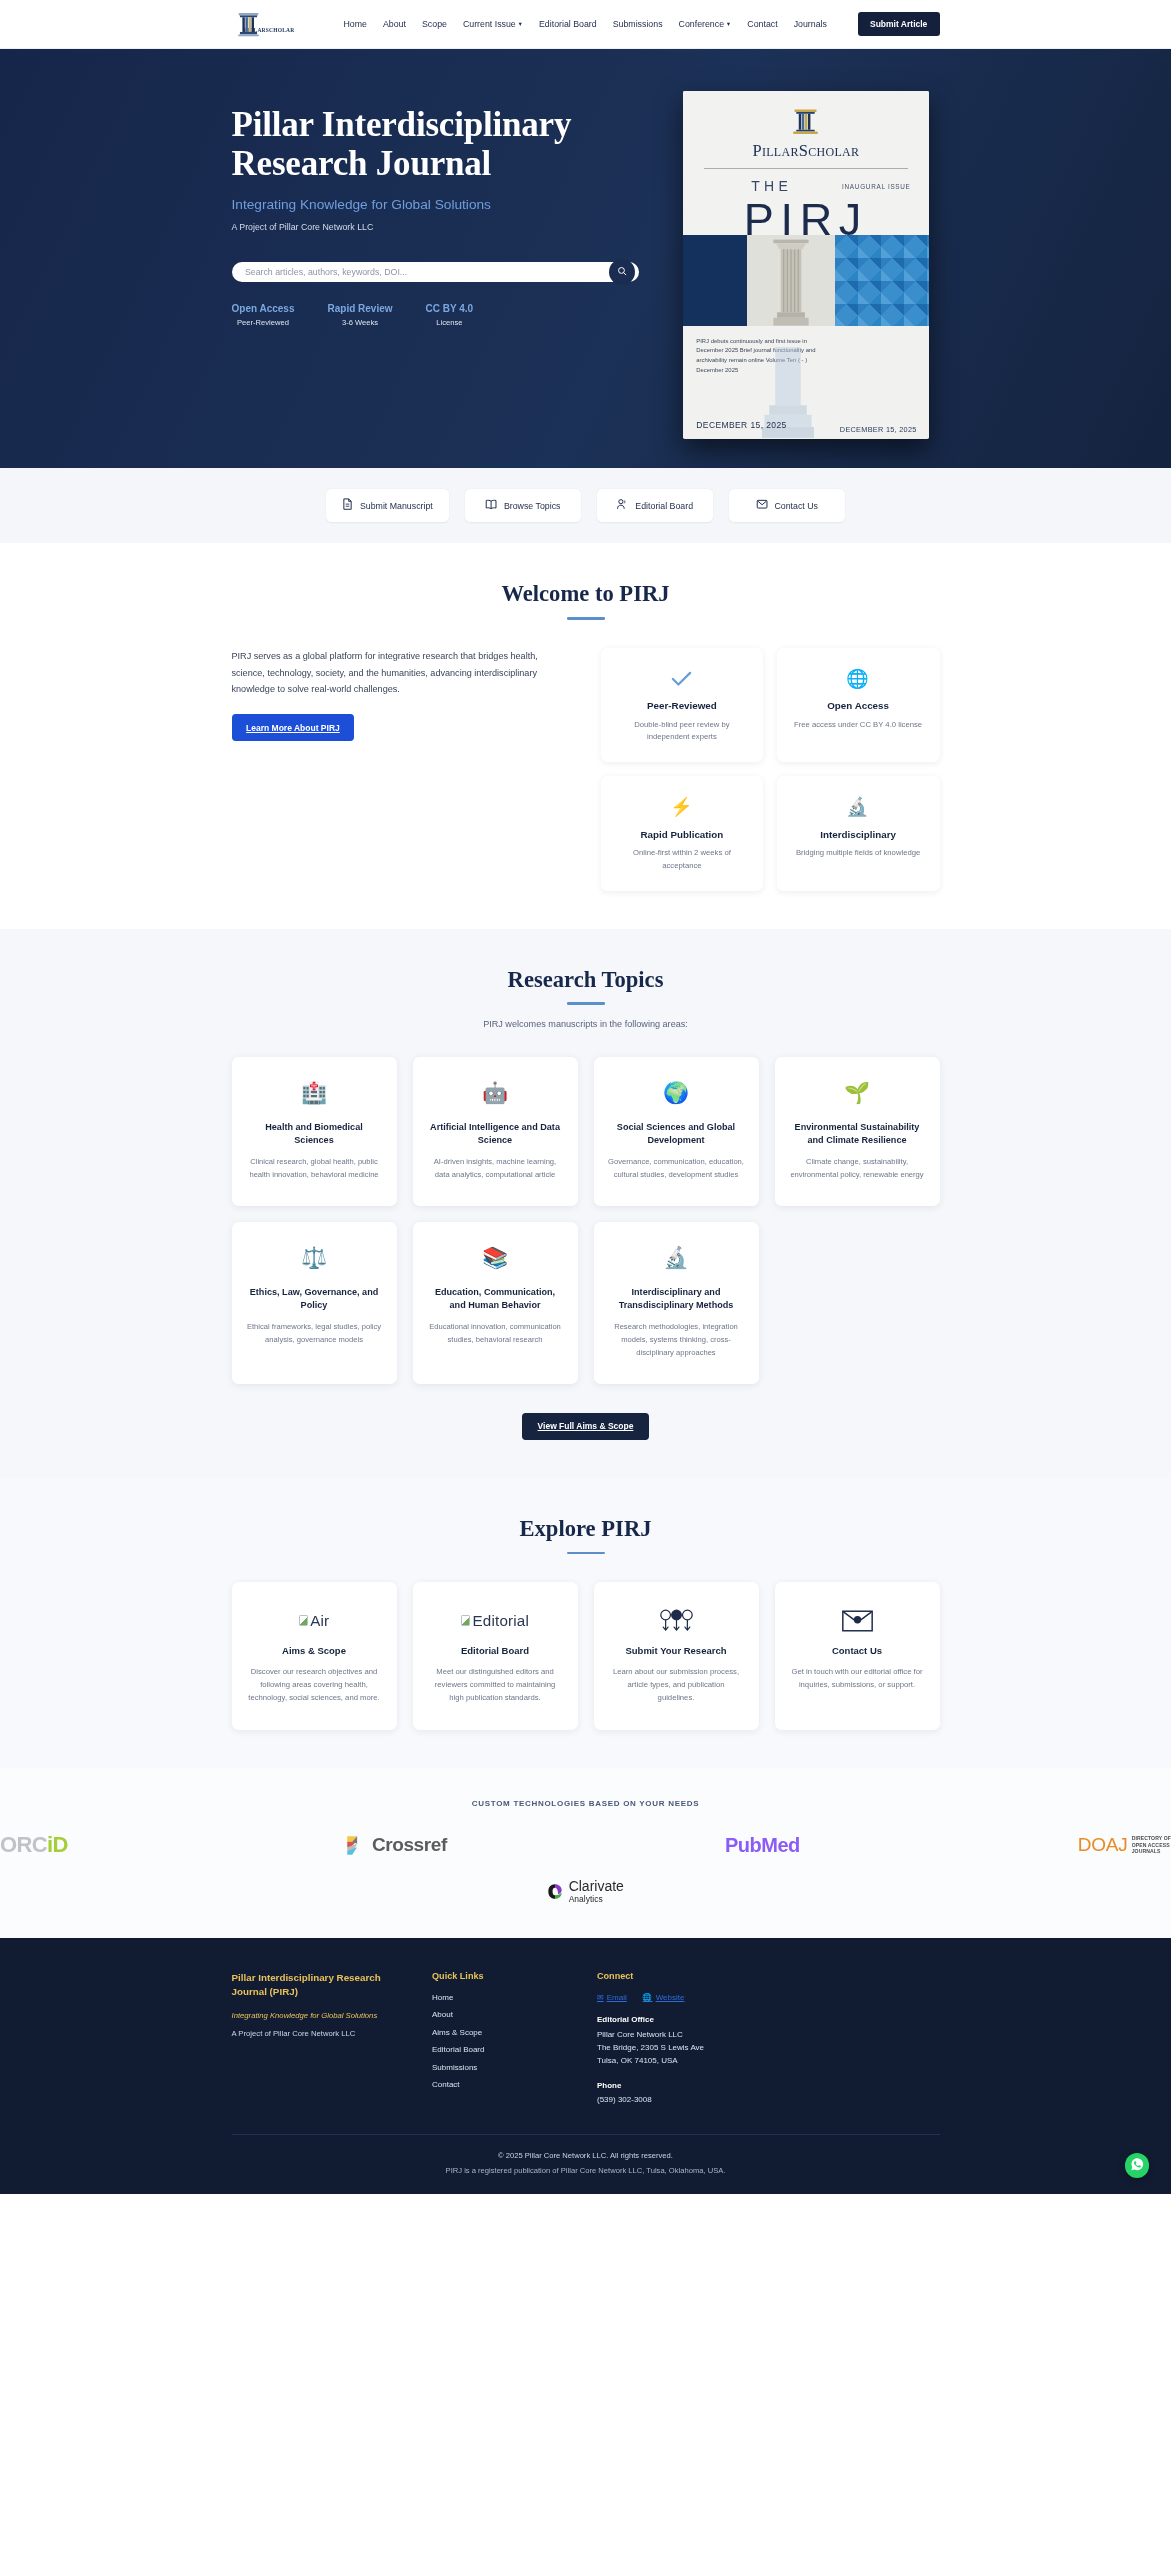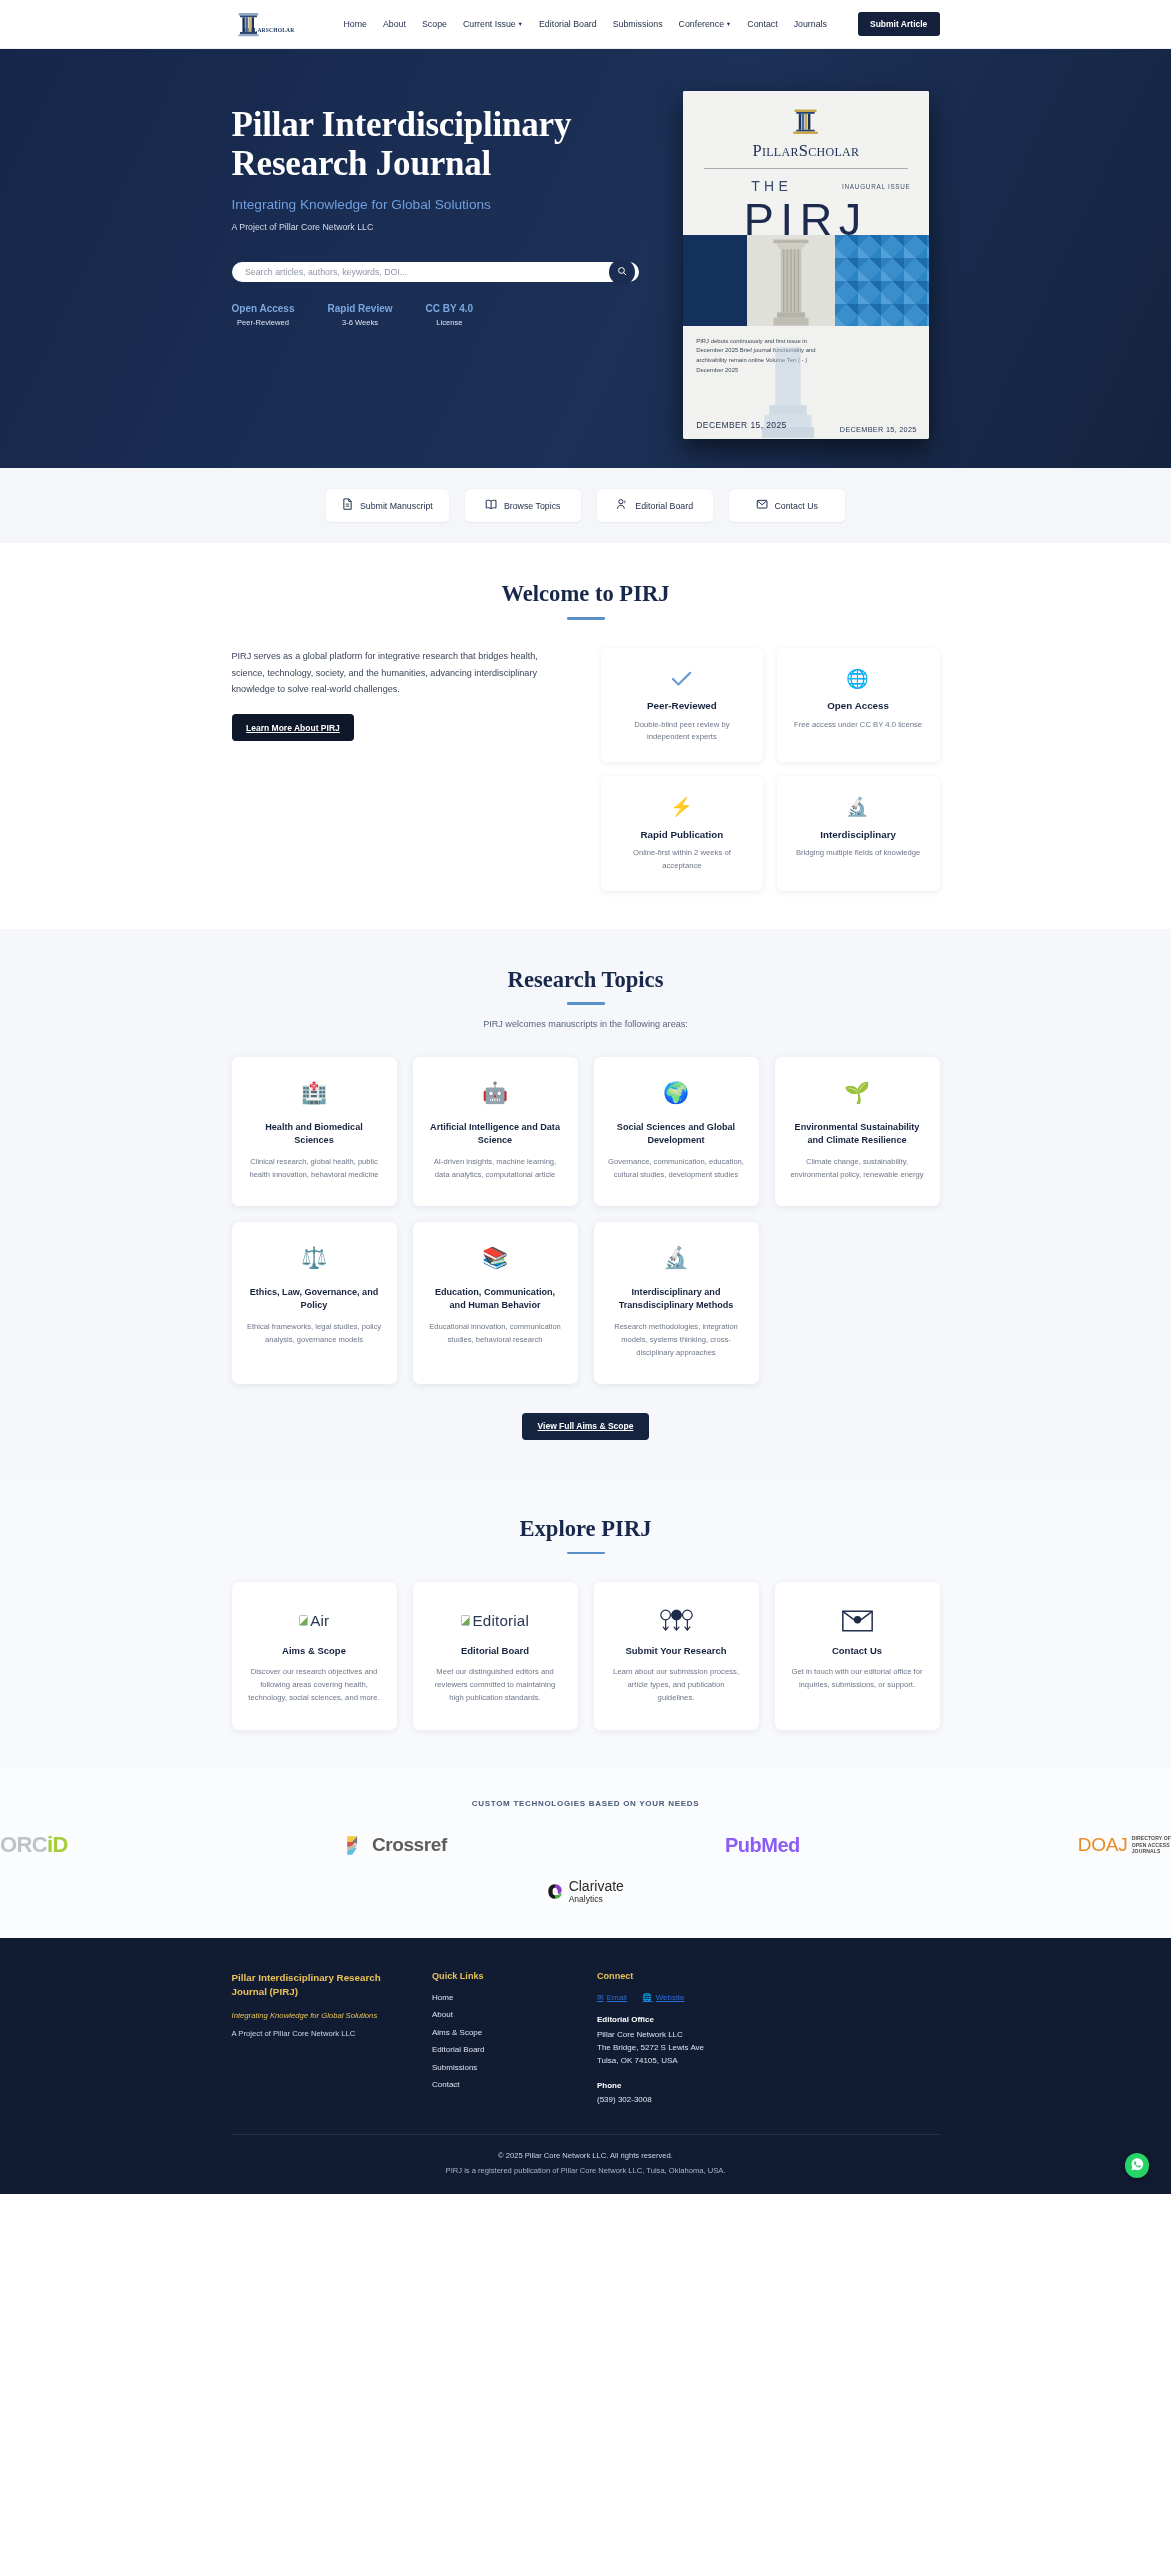--- a/index.html
+++ b/index.html
@@ -115,21 +115,21 @@
   }
   .sec-rule{width:38px;height:2.4px;background:#5b8fc9;border-radius:1.2px;margin:9.8px auto 0;}
   .sec-lead{text-align:center;font-size:9.1px;color:#5a6party;color:#5a637a;margin-top:14.6px;}
 
   
   .welcome-grid{display:flex;gap:34px;margin-top:28px;}
   .welcome-left{width:335px;}
   .welcome-left p{font-size:9.1px;line-height:1.86;color:#3a4considered;color:#3a4459;margin-bottom:13.4px;}
   .welcome-left p b{color:#16233f;font-weight:700;}
   .btn-learn{
-    display:inline-block;background:#0f172a;color:#fff;font-size:8.5px;font-weight:700;
+    display:inline-block;background:#1d4ed8;color:#fff;font-size:8.5px;font-weight:700;
     padding:8.5px 14.6px;border-radius:3.7px;margin-top:2.4px;
   }
   .feat-grid{display:grid;grid-template-columns:1fr 1fr;gap:13.4px;flex:1;}
   .feat{
     background:#fff;border-radius:6.7px;padding:18.3px 13.4px;text-align:center;
     box-shadow:0 1.2px 6.1px rgba(22,35,63,.07);
   }
   .feat-ic{font-size:18.3px;line-height:1;height:26px;display:flex;align-items:center;justify-content:center;}
   .feat-t{font-size:9.8px;font-weight:700;color:#16233f;margin-top:8.5px;}
   .feat-d{font-size:7.7px;color:#6d7689;line-height:1.65;margin-top:7.3px;}
@@ -604,21 +604,21 @@
               <span>Email</span>
           </a>
           <a href="#">
             <span>🌐</span>
               <span>Website</span>
           </a>
         </div>
         <div class="f-blk">
           <b>Editorial Office</b>
           <span>Pillar Core Network LLC</span>
-          <span>The Bridge, 5272 S Lewis Ave</span>
+          <span>The Bridge, 2305 S Lewis Ave</span>
           <span>Tulsa, OK 74105, USA</span>
         </div>
         <div class="f-blk">
           <b>Phone</b>
           <span>(539) 302-3008</span>
         </div>
       </div>
     </div>
 
     <div class="footer-bottom">

